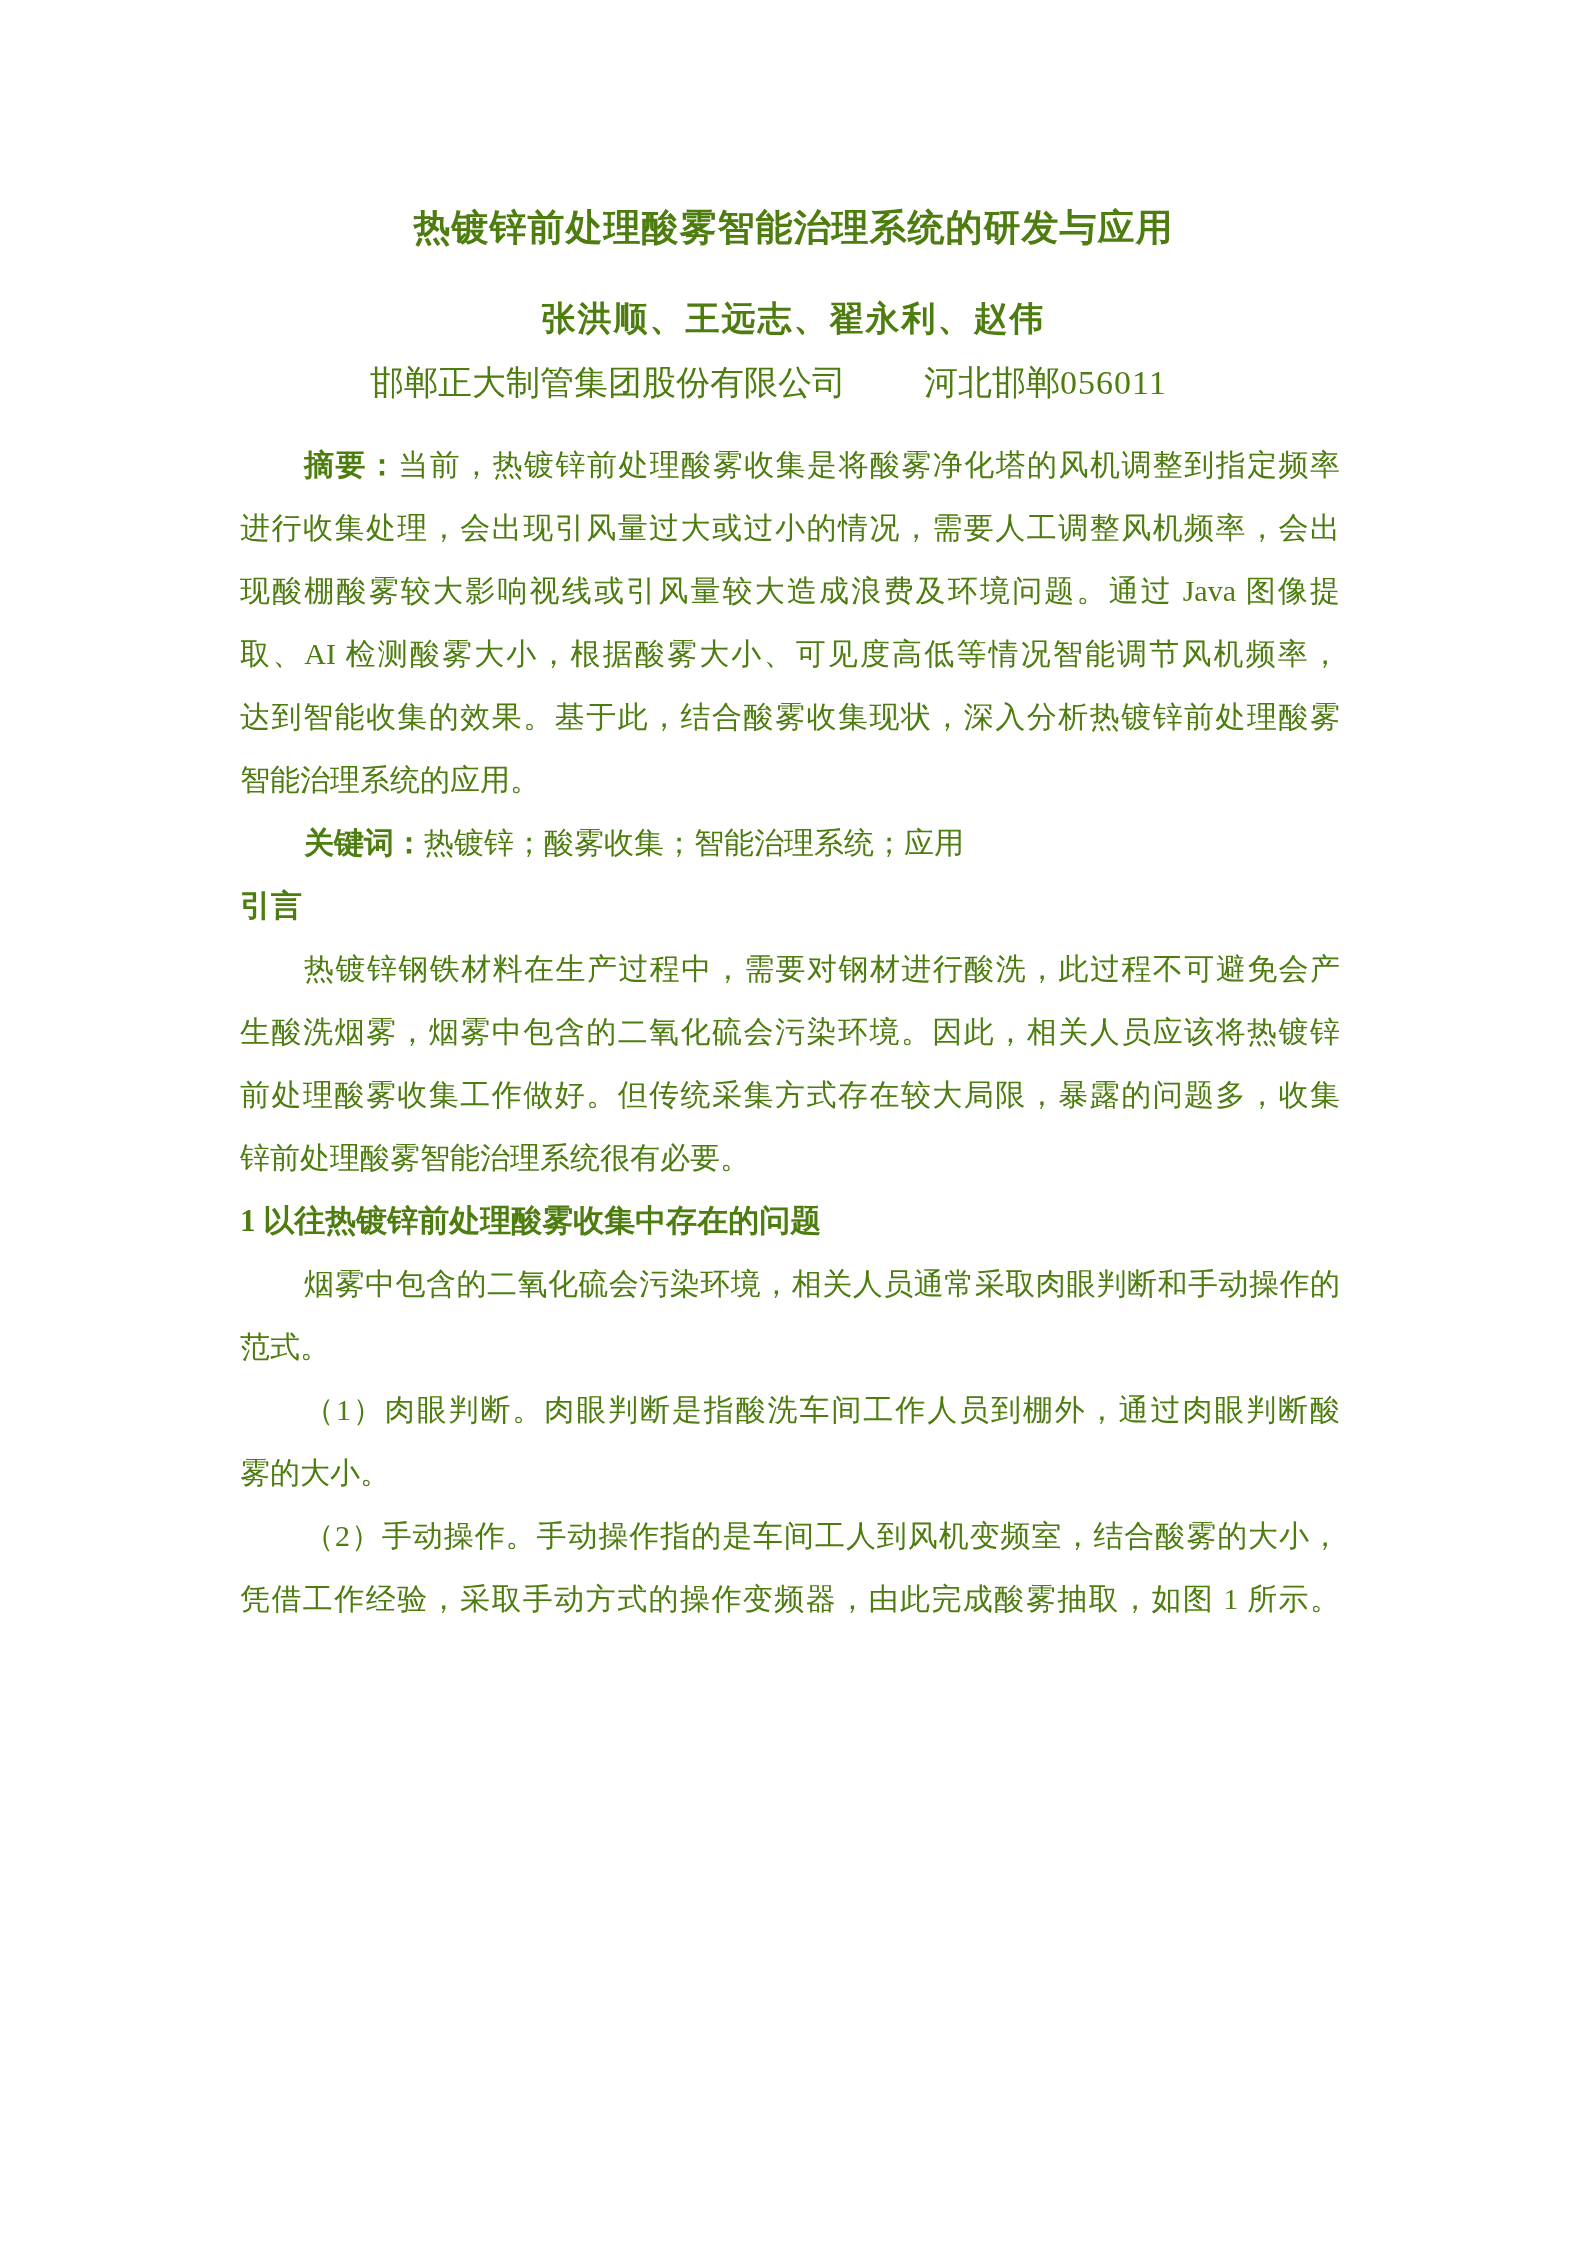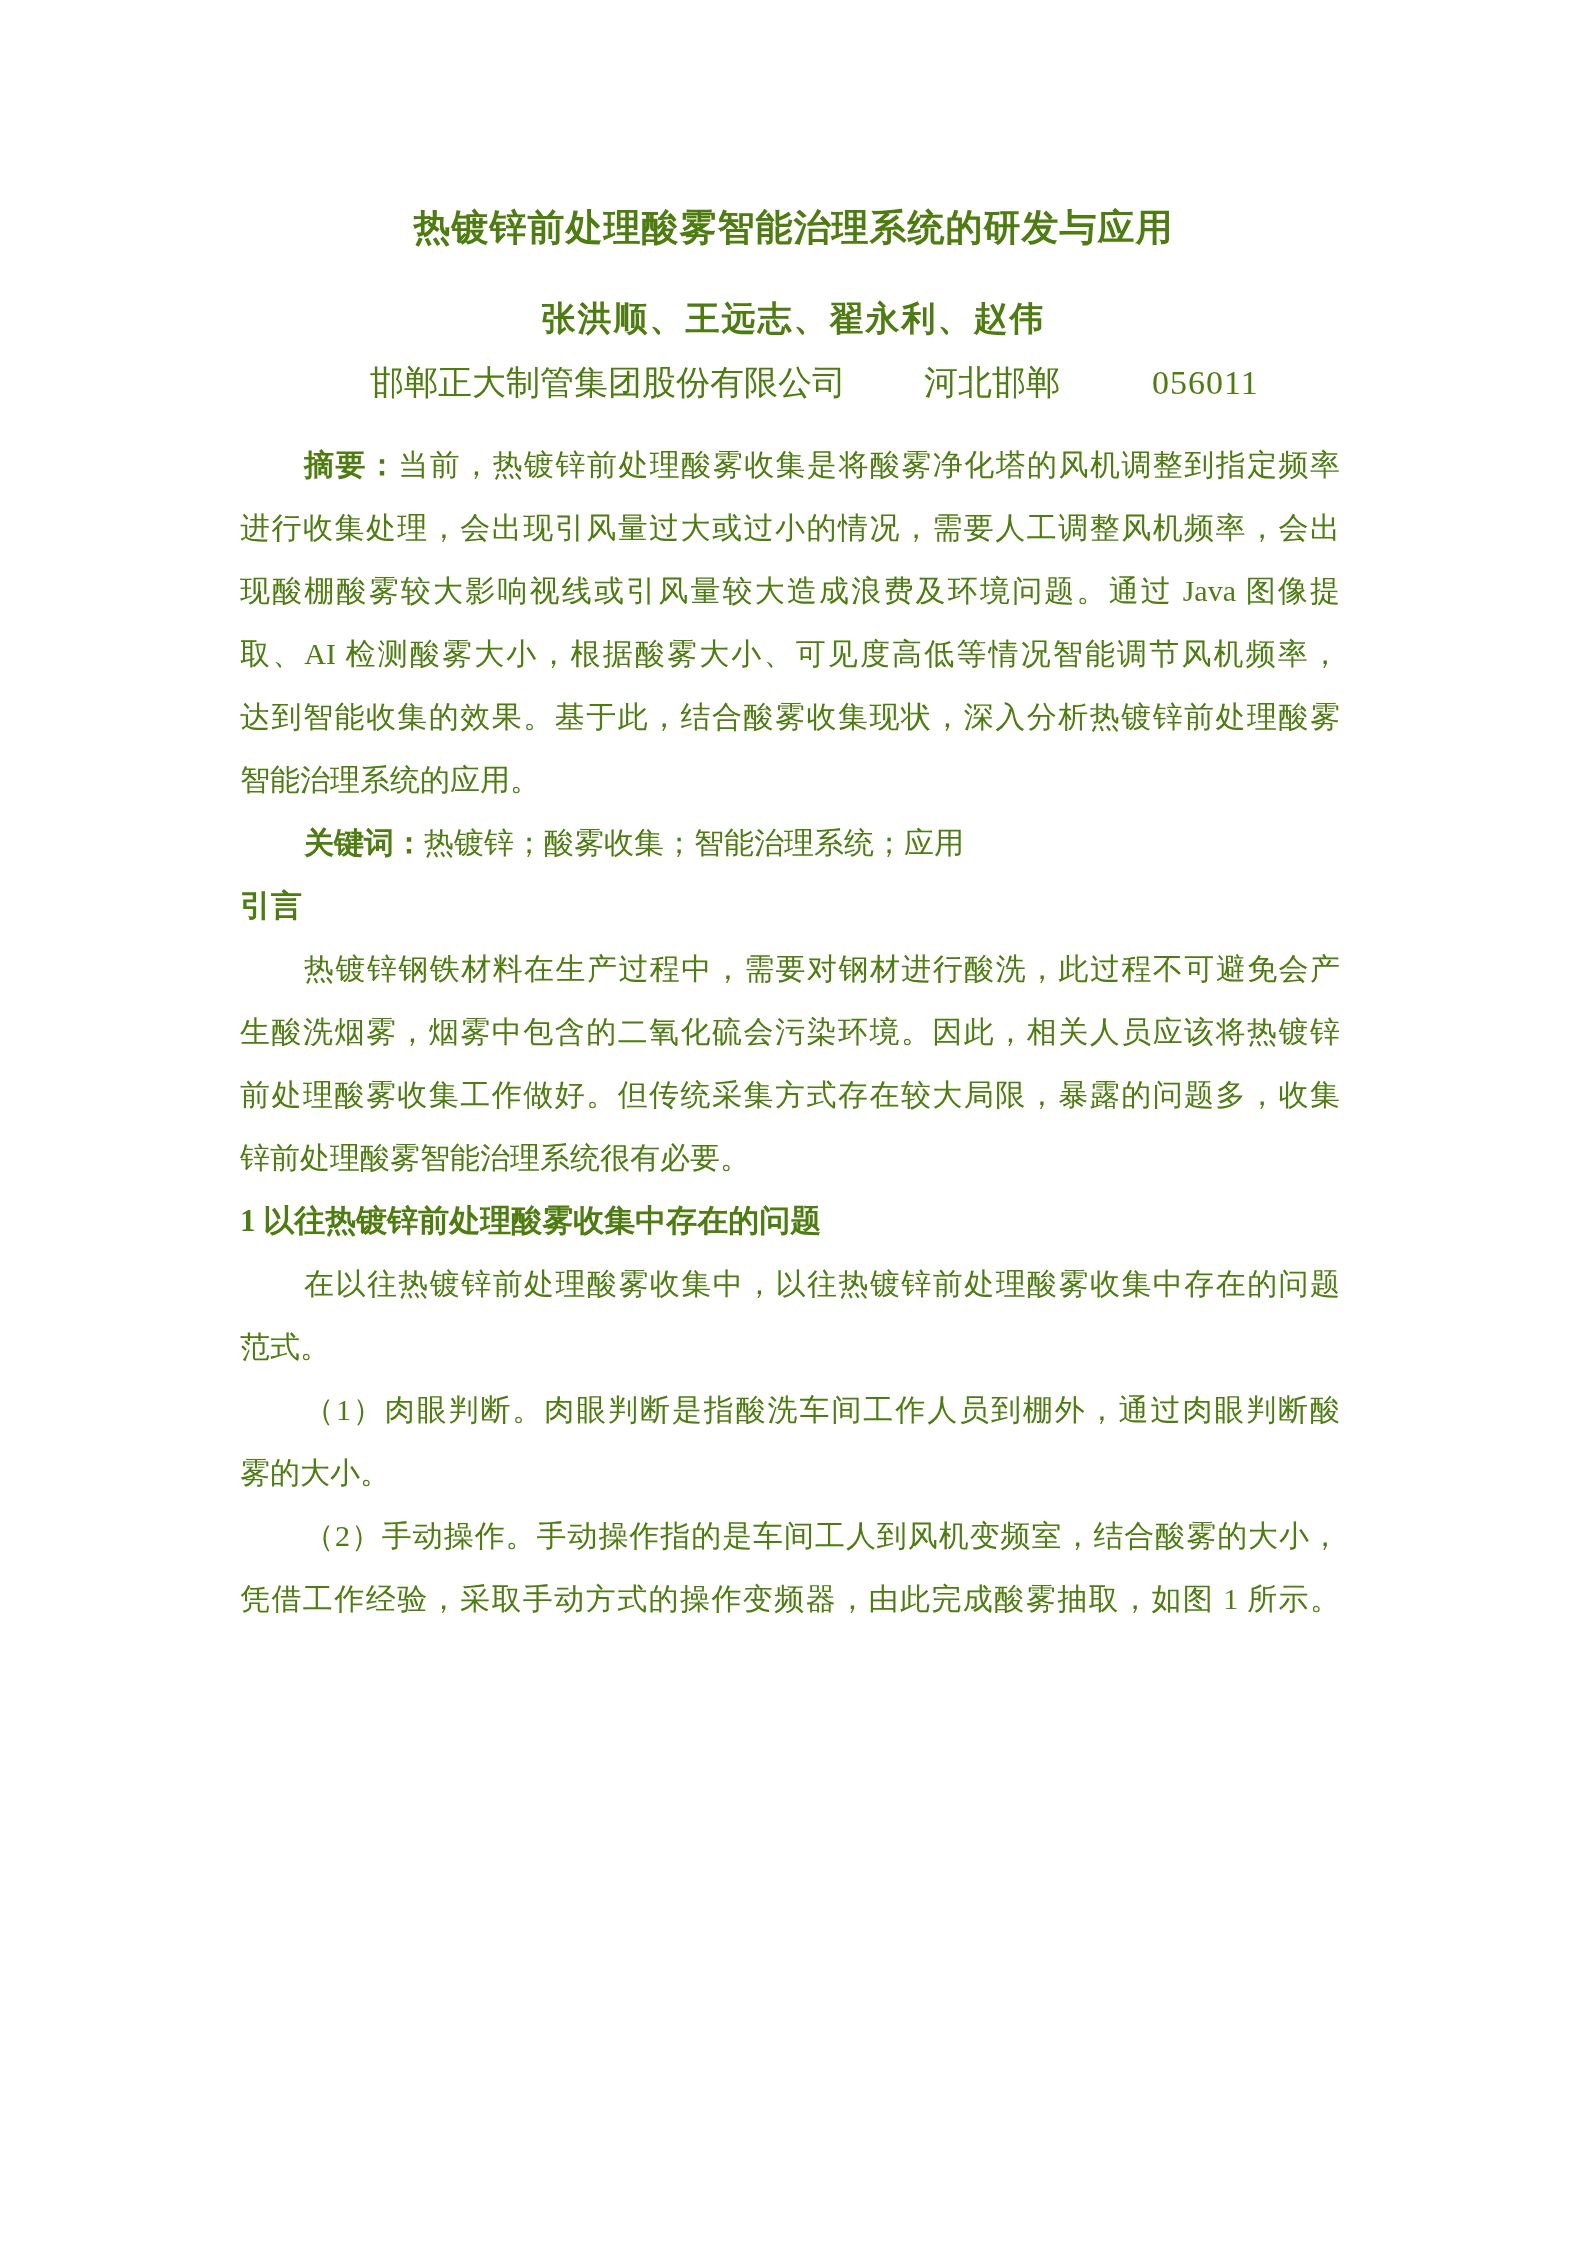--- a/index.html
+++ b/index.html
@@ -33,21 +33,21 @@
     letter-spacing: 2px;
     white-space: nowrap;
   }
   .affil {
     position: absolute;
     top: 360px; left: 370px;
     font-size: 34px;
     white-space: nowrap;
   }
   .affil .city { margin-left: 78px; font-family: Liberation Mono, monospace; }
-  .affil .post { margin-left: 92px; letter-spacing: 1px; }
+  .affil .post { letter-spacing: 1px; }
   .body-col {
     position: absolute;
     top: 433px; left: 240px;
     width: 1100px;
     font-size: 30px;
   }
   .ln {
     height: 63px;
     line-height: 63px;
     white-space: nowrap;
@@ -88,21 +88,21 @@
 
     <div class="ln hd">引言</div>
 
     <div class="ln fill indent">热镀锌钢铁材料在生产过程中，需要对钢材进行酸洗，此过程不可避免会产</div>
     <div class="ln fill">生酸洗烟雾，烟雾中包含的二氧化硫会污染环境。因此，相关人员应该将热镀锌</div>
     <div class="ln fill">前处理酸雾收集工作做好。但传统采集方式存在较大局限，暴露的问题多，收集</div>
     <div class="ln">锌前处理酸雾智能治理系统很有必要。</div>
 
     <div class="ln hd">1 以往热镀锌前处理酸雾收集中存在的问题</div>
 
-    <div class="ln fill indent">在以往热镀锌前处理酸雾收集中，以往热镀锌前处理酸雾收集中存在的问题</div>
+    <div class="ln fill indent">烟雾中包含的二氧化硫会污染环境，相关人员通常采取肉眼判断和手动操作的</div>
     <div class="ln">范式。</div>
     <div class="ln fill indent">（1）肉眼判断。肉眼判断是指酸洗车间工作人员到棚外，通过肉眼判断酸</div>
     <div class="ln">雾的大小。</div>
     <div class="ln fill indent">（2）手动操作。手动操作指的是车间工人到风机变频室，结合酸雾的大小，</div>
     <div class="ln fill">凭借工作经验，采取手动方式的操作变频器，由此完成酸雾抽取，如图 1 所示。</div>
 
   </div>
 </div>
 
 </body></html>

